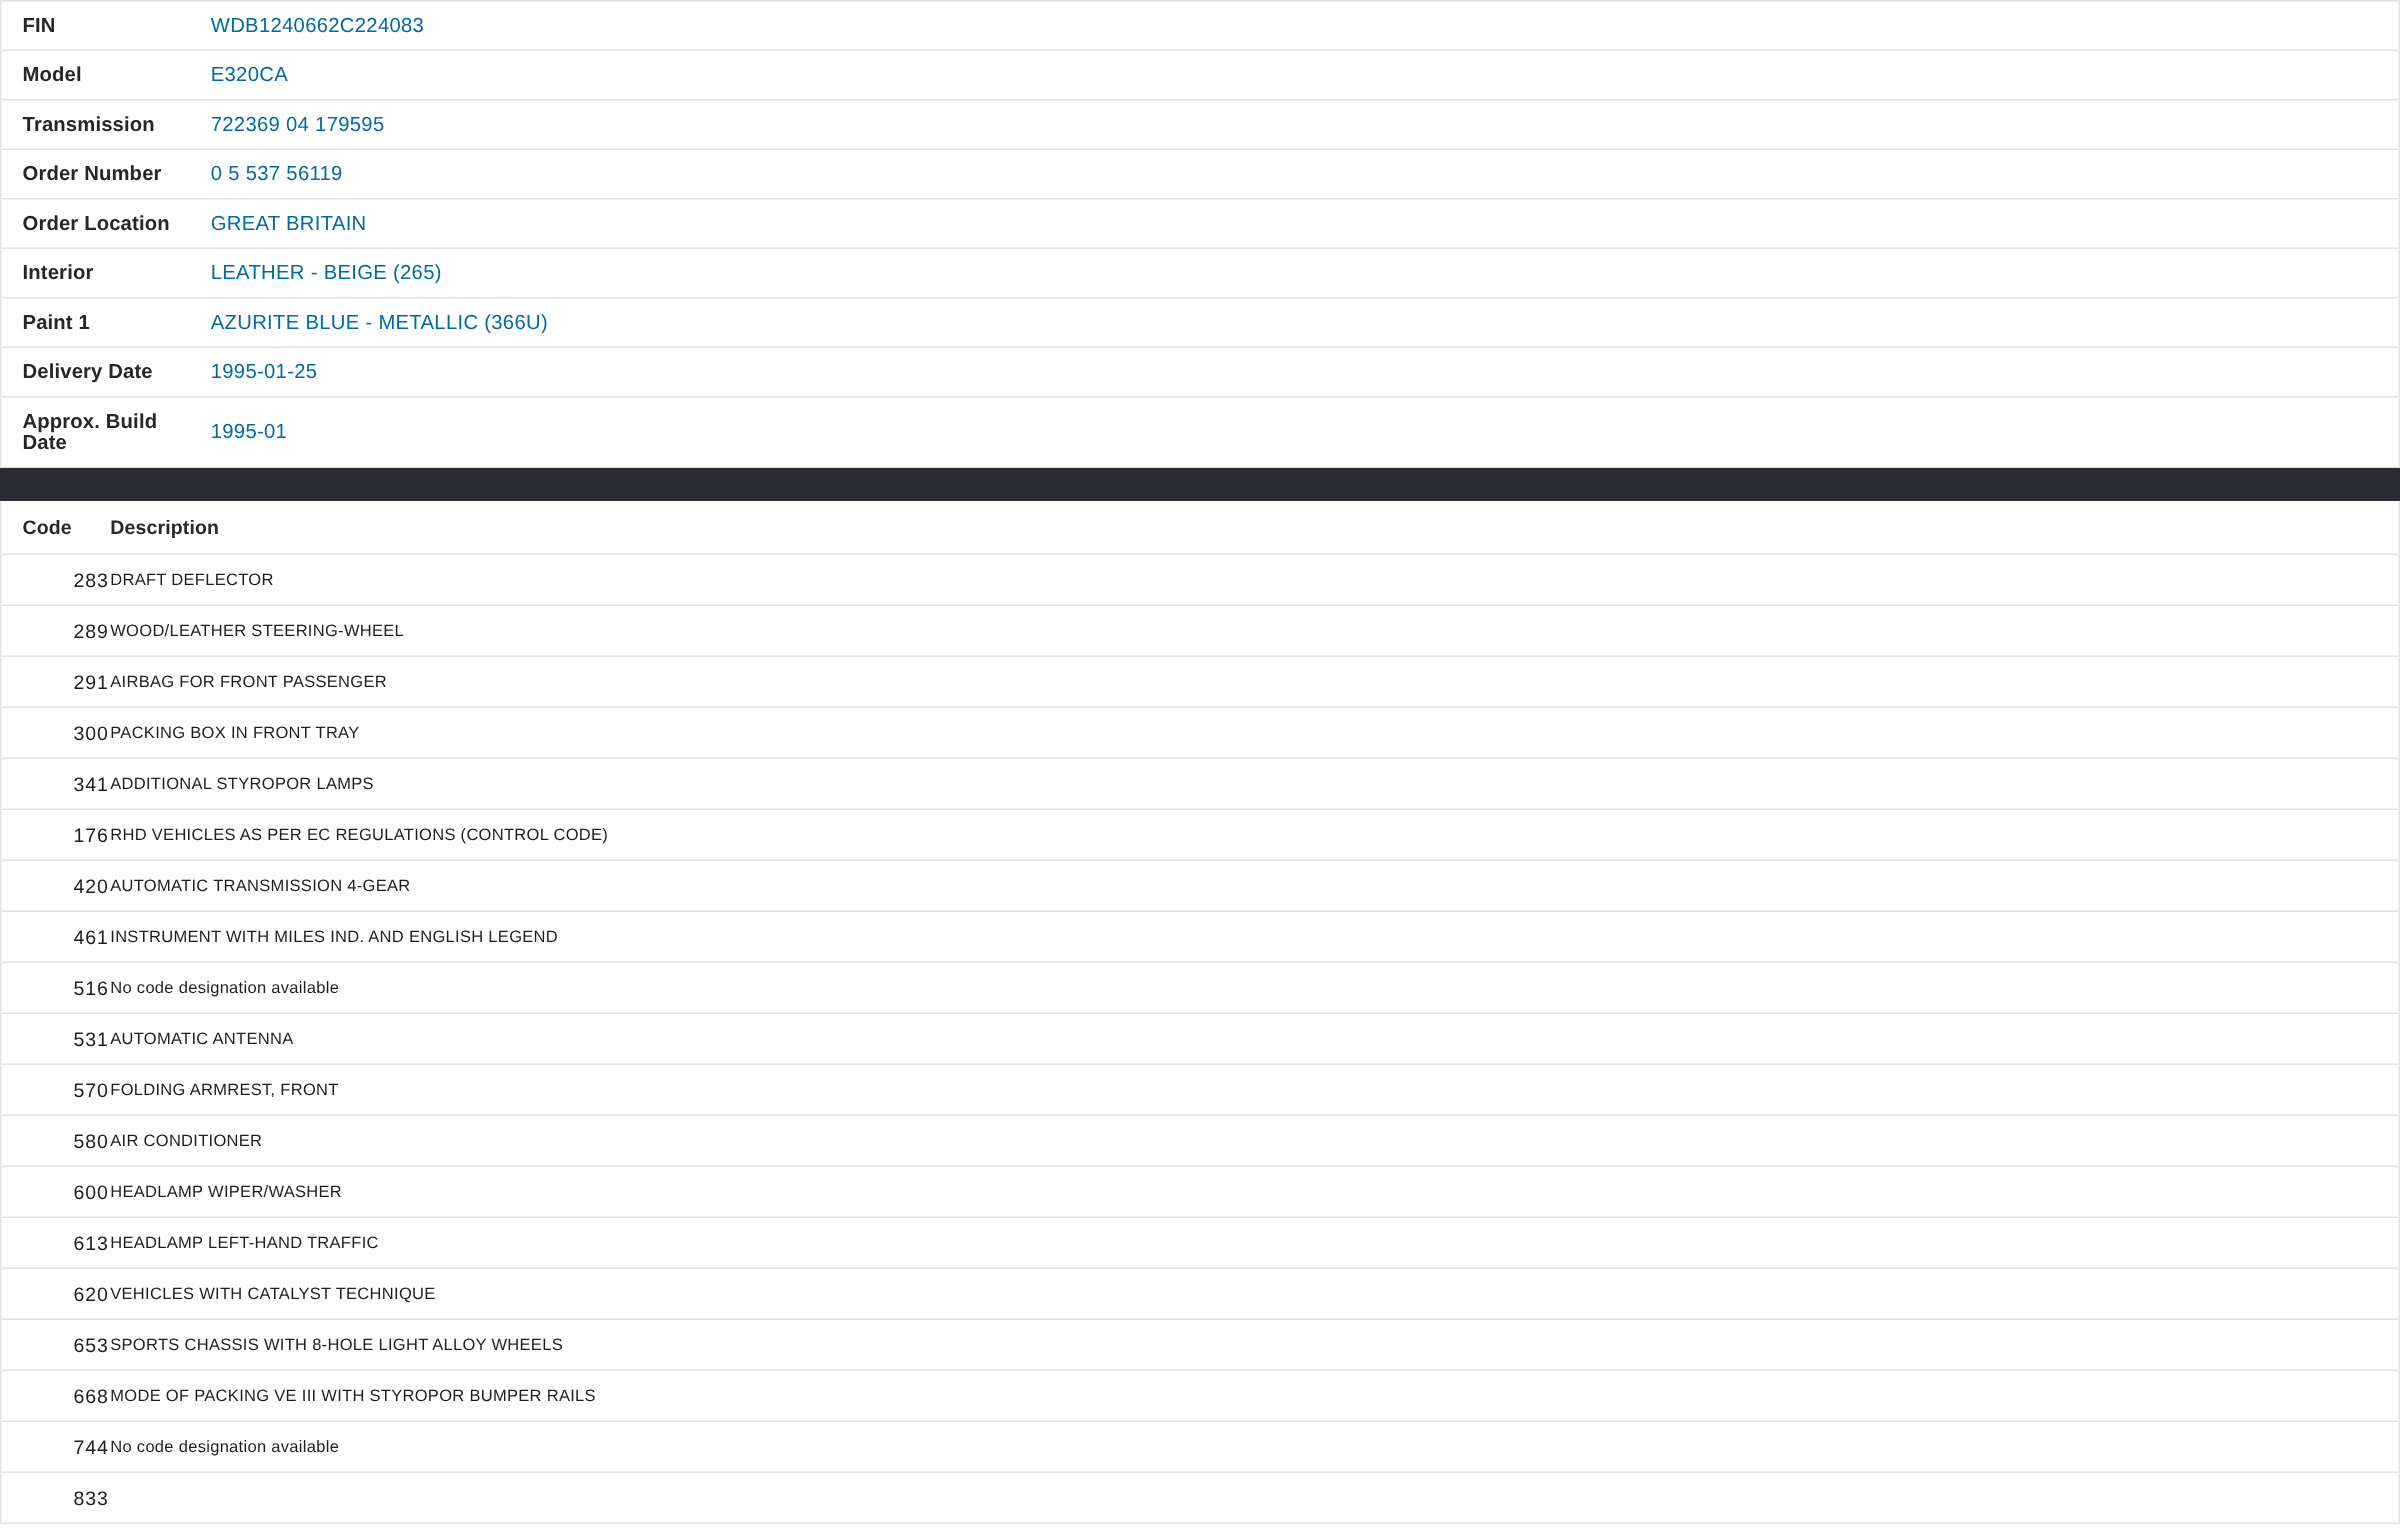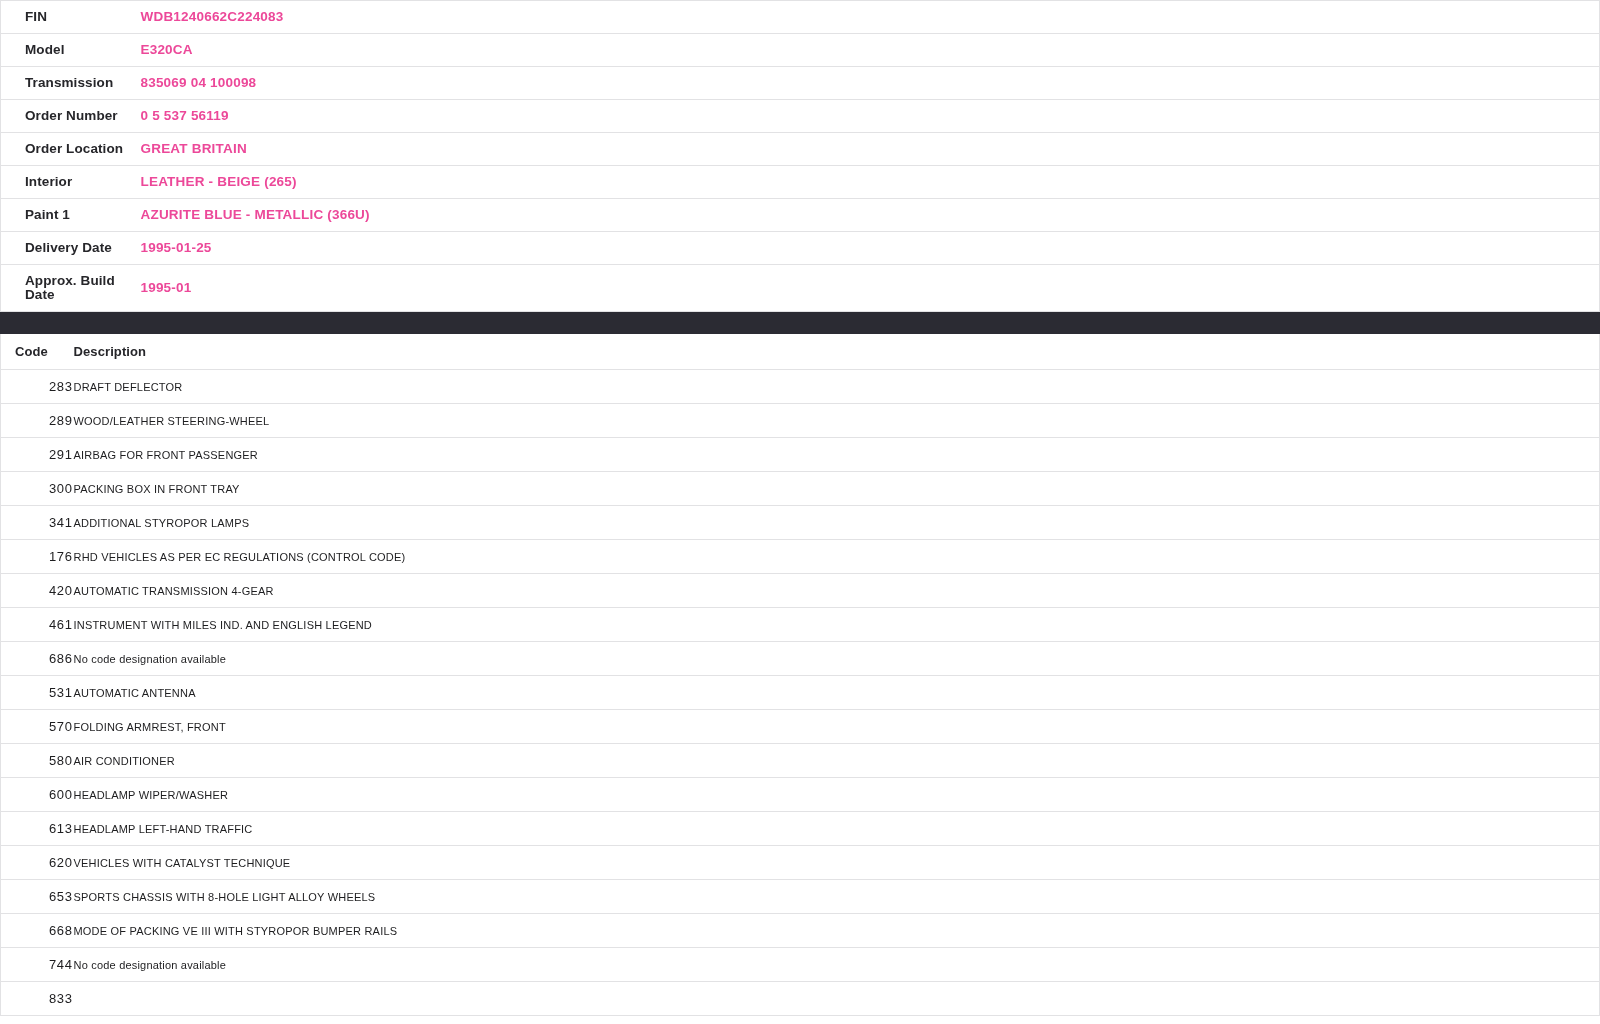--- a/index.html
+++ b/index.html
@@ -24,37 +24,37 @@
     border-collapse: collapse;
     table-layout: fixed;
   }
   .spec-table tr {
     border-bottom: 1px solid #e2e2e4;
   }
   .spec-table tr:first-child {
     border-top: 1px solid #e2e2e4;
   }
   .spec-table td {
-    padding: 9px 0 9px 24px;
+    padding: 9px 0 9px 14px;
     font-size: 13.5px;
     color: #1d1d1f;
     vertical-align: middle;
     line-height: 14px;
     height: 31.5px;
   }
   .spec-table td.label {
     width: 137px;
     font-weight: 600;
     color: #26262a;
     letter-spacing: 0.1px;
   }
   .spec-table td.value {
     padding-left: 0;
-    font-weight: 700;
-    color: #ec4899;
+    font-weight: 400;
+    color: #0369a1;
     letter-spacing: 0.2px;
   }
   .spec-table td.value .val-inner {
     display: block;
     padding-left: 3px;
   }
   
   .spec-table td.label {
     border-left: 1px solid #e2e2e4;
   }
@@ -140,21 +140,21 @@
       </tr>
       <tr>
         <td class="label">Model</td>
         <td class="value">
             <span class="val-inner">E320CA</span>
           </td>
       </tr>
       <tr>
         <td class="label">Transmission</td>
         <td class="value">
-            <span class="val-inner">835069 04 100098</span>
+            <span class="val-inner">722369 04 179595</span>
           </td>
       </tr>
       <tr>
         <td class="label">Order Number</td>
         <td class="value">
             <span class="val-inner">0 5 537 56119</span>
           </td>
       </tr>
       <tr>
         <td class="label">Order Location</td>
@@ -243,21 +243,21 @@
             <span class="desc-inner">AUTOMATIC TRANSMISSION 4-GEAR</span>
           </td>
       </tr>
       <tr>
         <td class="col-code">461</td>
         <td class="col-desc">
             <span class="desc-inner">INSTRUMENT WITH MILES IND. AND ENGLISH LEGEND</span>
           </td>
       </tr>
       <tr>
-        <td class="col-code">686</td>
+        <td class="col-code">516</td>
         <td class="col-desc">
             <span class="desc-inner">No code designation available</span>
           </td>
       </tr>
       <tr>
         <td class="col-code">531</td>
         <td class="col-desc">
             <span class="desc-inner">AUTOMATIC ANTENNA</span>
           </td>
       </tr>

